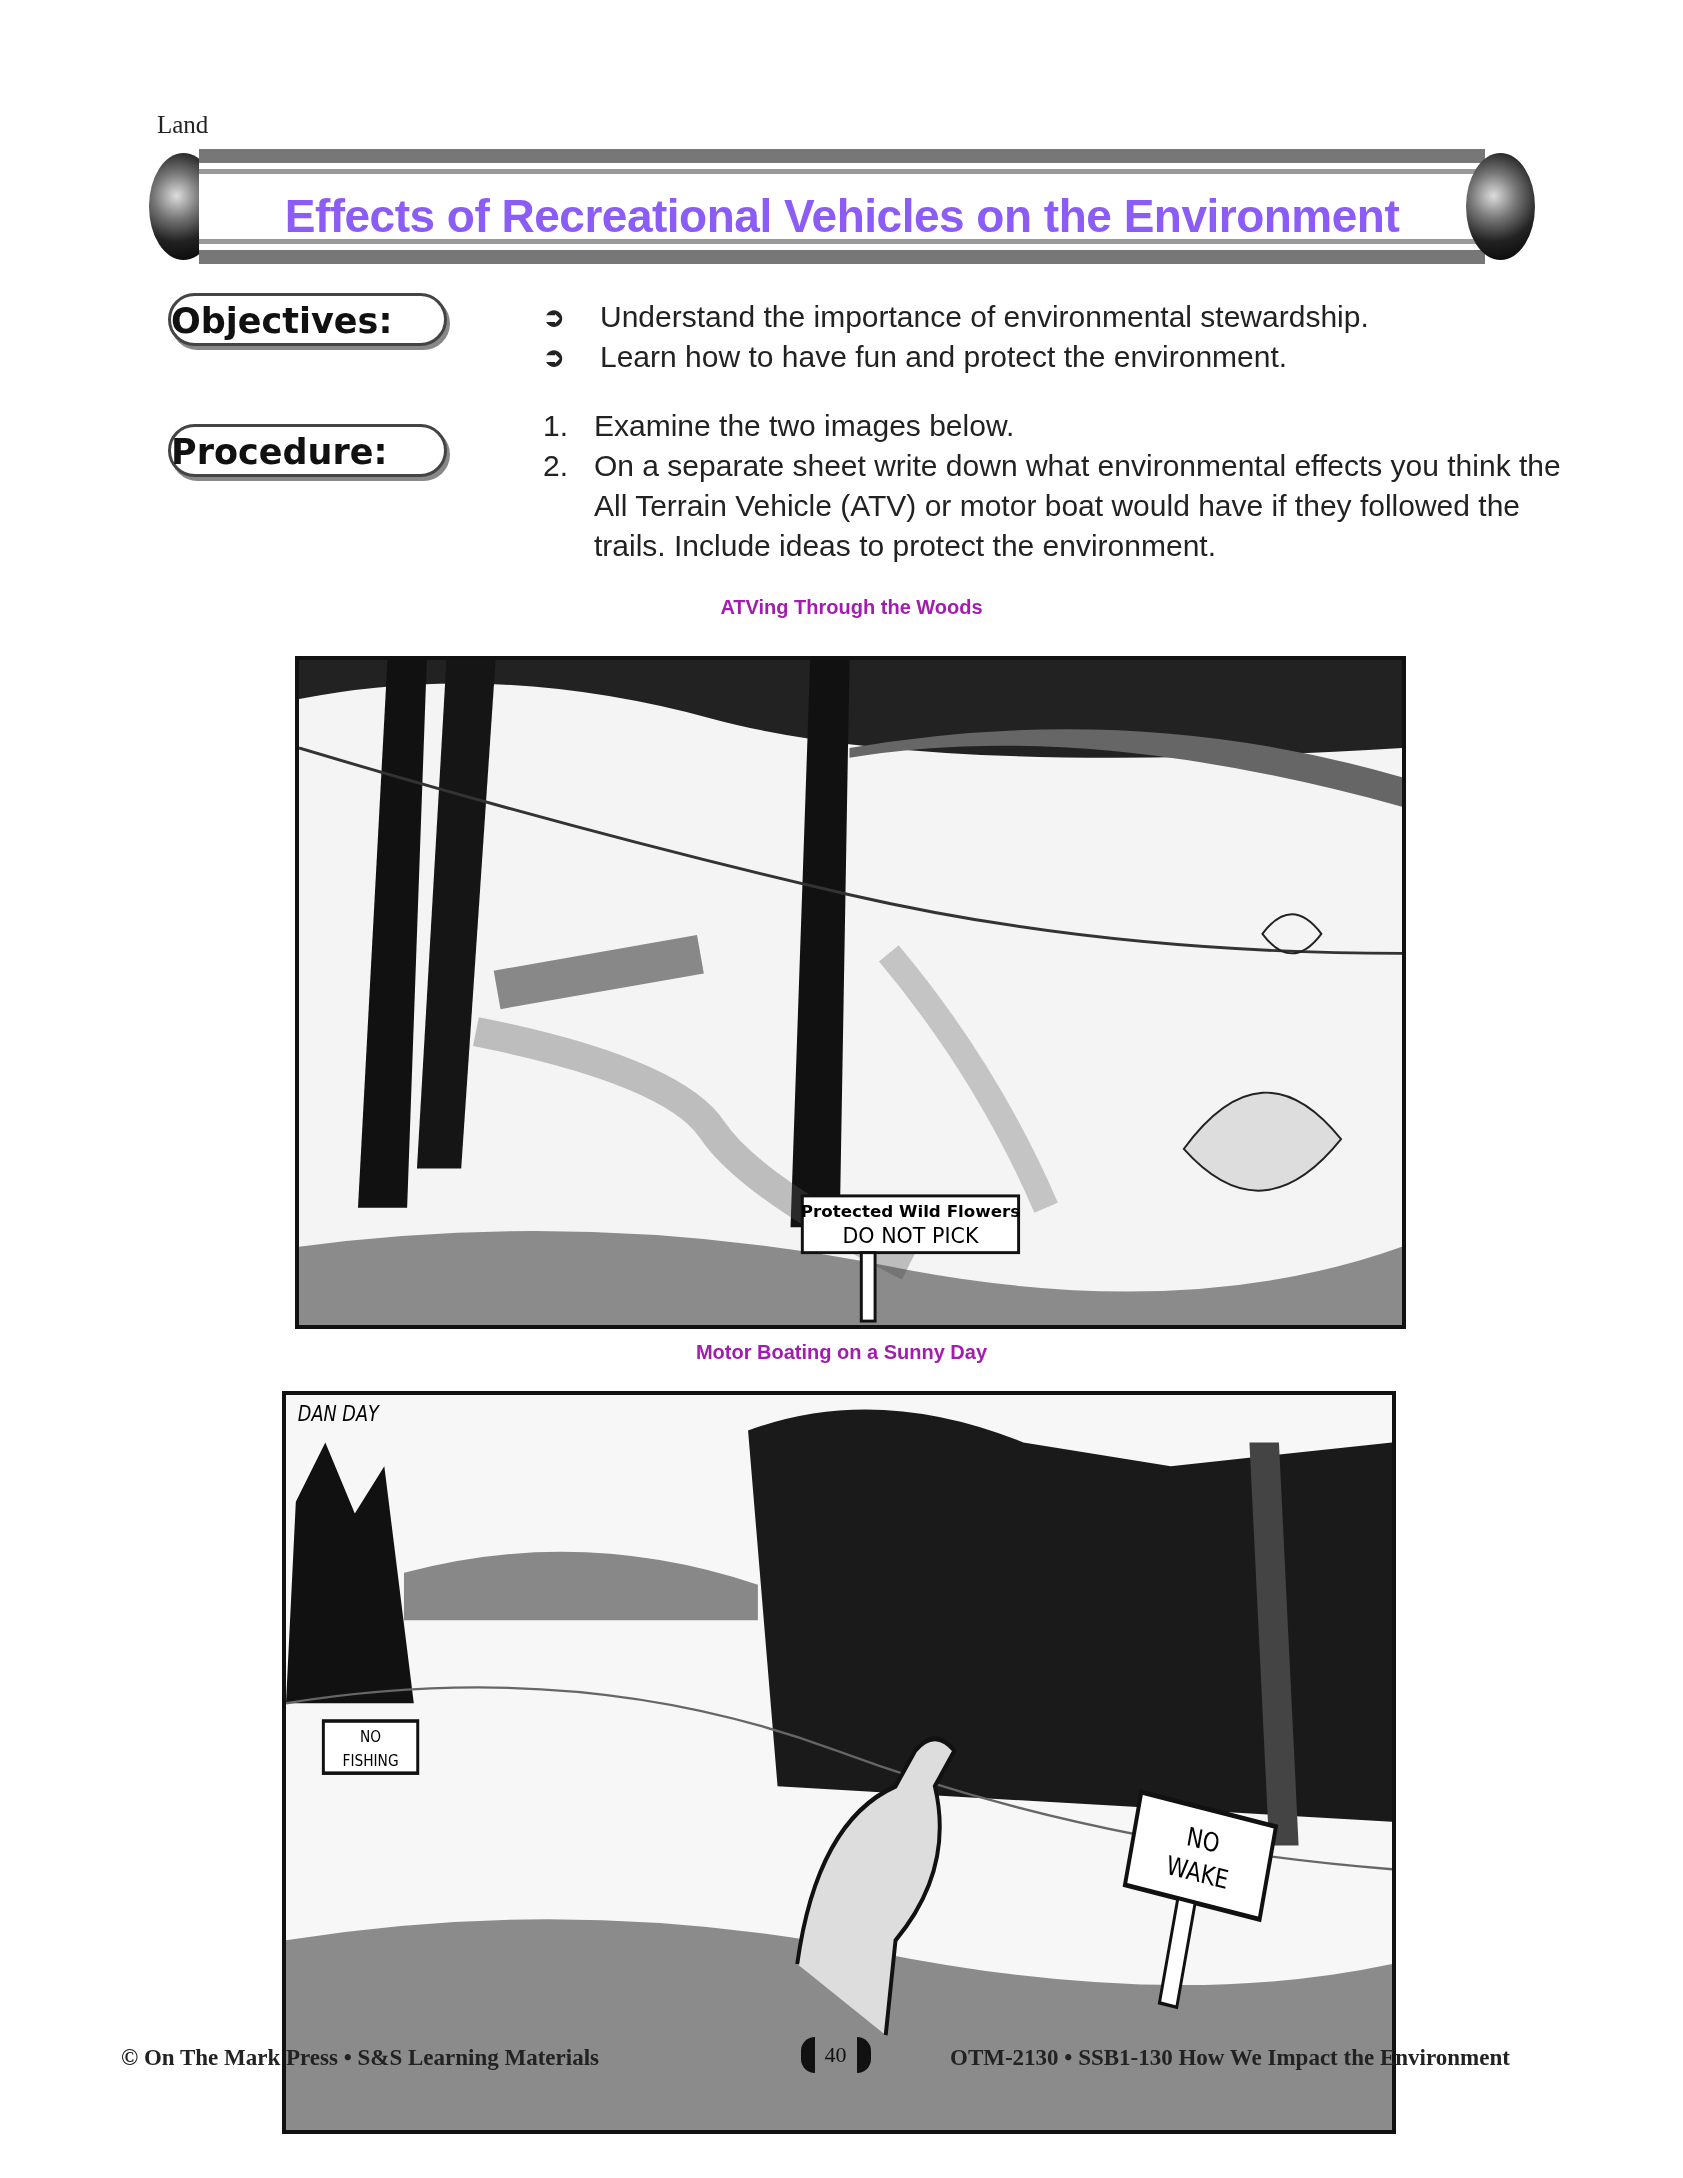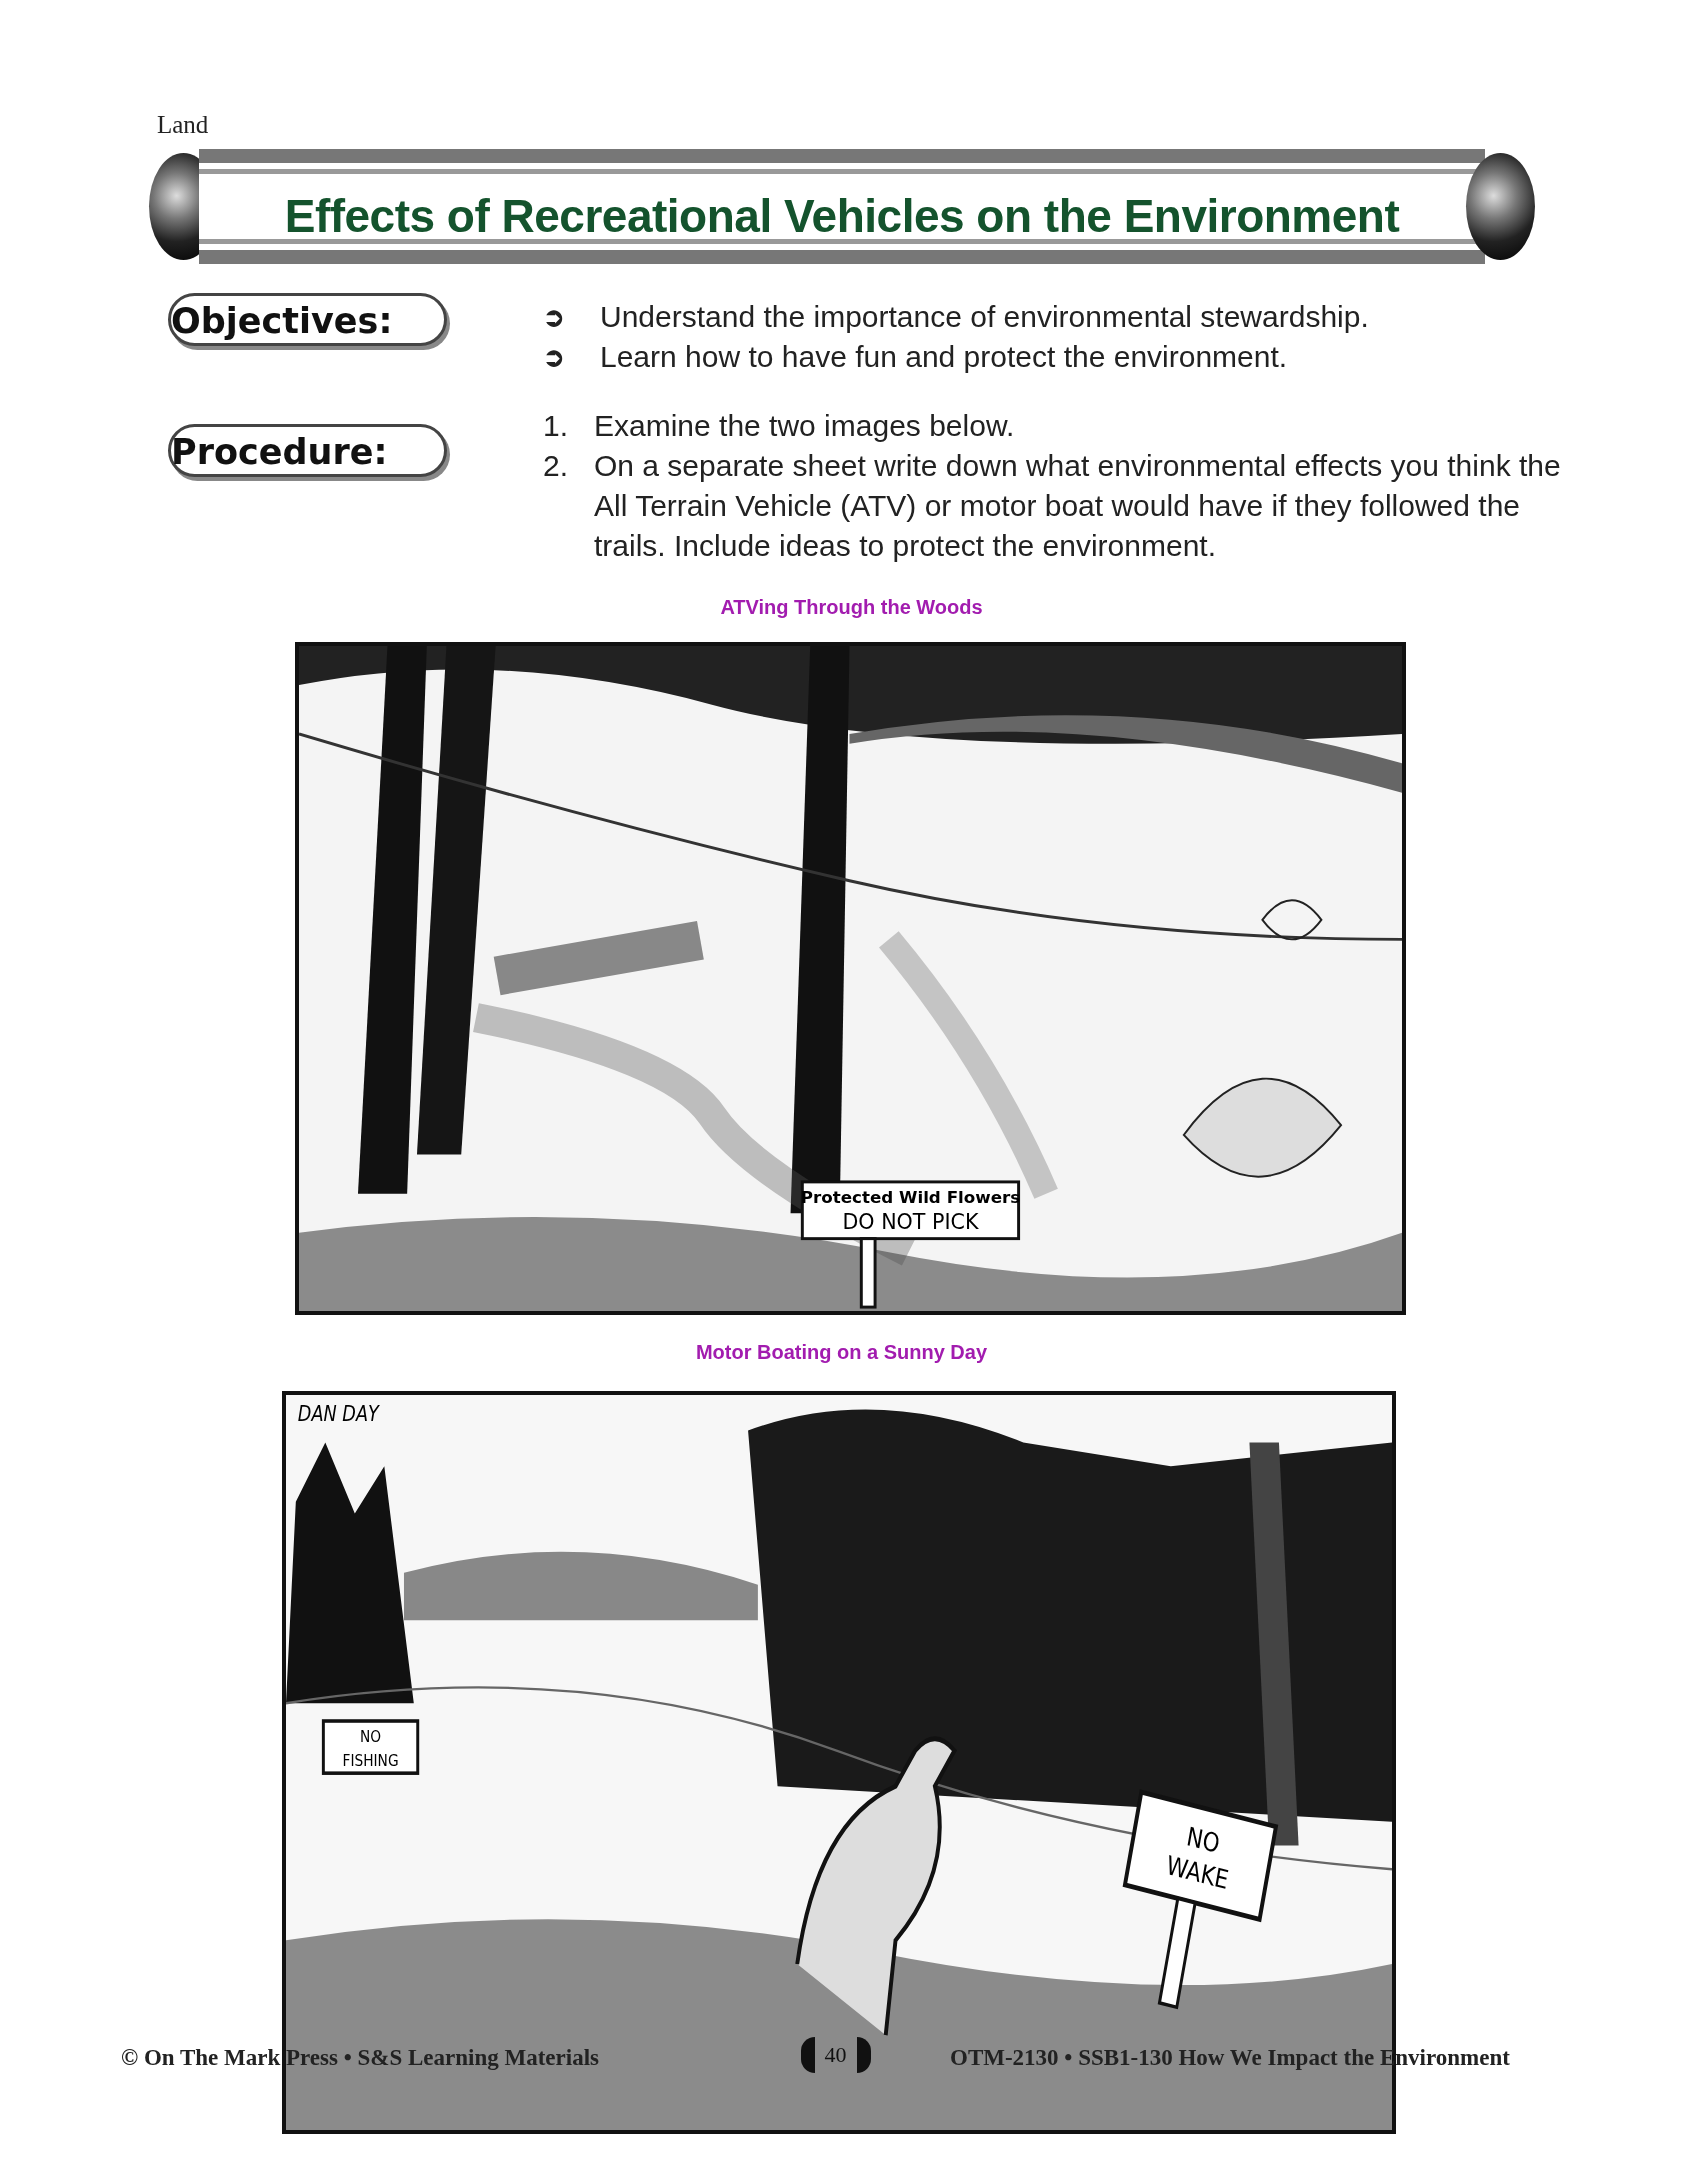--- a/index.html
+++ b/index.html
@@ -9,39 +9,39 @@
   .title-banner .globe { position:absolute; top:4px; width:69px; height:107px; border-radius:50%;
      background: radial-gradient(circle at 40% 40%, #ddd 0%, #777 30%, #222 60%, #000 100%); }
   .title-banner .globe.left { left:0; }
   .title-banner .globe.right { right:0; }
   .title-banner .bar { position:absolute; left:50px; right:50px; top:0; height:115px; background:#fff;
      border-top:14px solid #777; border-bottom:14px solid #777; box-sizing:border-box; }
   .title-banner .bar::before, .title-banner .bar::after { content:""; position:absolute; left:0; right:0; height:5px; background:#999; }
   .title-banner .bar::before { top:6px; }
   .title-banner .bar::after { bottom:6px; }
   .title-text { position:absolute; left:0; right:0; top:26px; text-align:center; font-family:"Liberation Sans", sans-serif;
-     font-weight:bold; font-size:46px; letter-spacing:-0.5px; color:#14532d; }
+     font-weight:bold; font-size:46px; letter-spacing:-0.5px; color:#8b5cf6; }
   .pill { position:absolute; left:168px; width:279px; height:53px; border:3px solid #444; border-radius:28px;
      box-shadow: 3px 4px 0 #888; background:#fff; font-family:"DejaVu Sans", sans-serif; font-weight:bold; font-size:35px;
      line-height:51px; box-sizing:border-box; }
   .pill.objectives { top:293px; }
   .pill.procedure { top:424px; }
   .obj-list, .proc-list { position:absolute; left:543px; font-family:"Liberation Sans", sans-serif; font-size:30px; color:#222; }
   .obj-list { top:297px; }
   .obj-item { display:flex; align-items:center; height:40px; }
   .obj-item .arrow { width:57px; font-size:26px; font-weight:bold; }
   .proc-list { top:406px; width:1049px; }
   .proc-item { display:flex; line-height:40px; }
   .proc-item .num { width:51px; }
   .proc-item .txt { flex:1; }
   .caption { position:absolute; left:0; width:1683px; text-align:center; font-family:"Liberation Sans", sans-serif; font-weight:bold; font-size:20px; color:#a21caf; }
   .caption.atv { top:596px; left:297px; width:1109px; }
   .caption.boat { top:1341px; left:287px; width:1109px; }
   .illus { position:absolute; border:4px solid #111; background:#fff; overflow:hidden; box-sizing:border-box; }
-  .illus.atv { left:295px; top:642px; width:1111px; height:673px; }
+  .illus.atv { left:295px; top:656px; width:1111px; height:673px; }
   .illus.boat { left:282px; top:1391px; width:1114px; height:743px; }
   .illus svg { position:absolute; left:0; top:0; width:100%; height:100%; }
   .sign-text { font-family:"DejaVu Sans", sans-serif; }
   .footer { position:absolute; top:2045px; font-family:"Liberation Serif", serif; font-weight:bold; font-size:23px; color:#222; }
   .footer.left { left:121px; }
   .footer.right { left:950px; }
   .page-num { position:absolute; top:2037px; left:786px; width:99px; height:36px; display:flex; align-items:center; justify-content:center;
      font-family:"Liberation Serif", serif; font-size:22px; }
   .page-num .cap { width:14px; height:36px; background:#111; }
   .page-num .cap.l { border-radius:14px 0 0 14px; margin-right:10px; }

